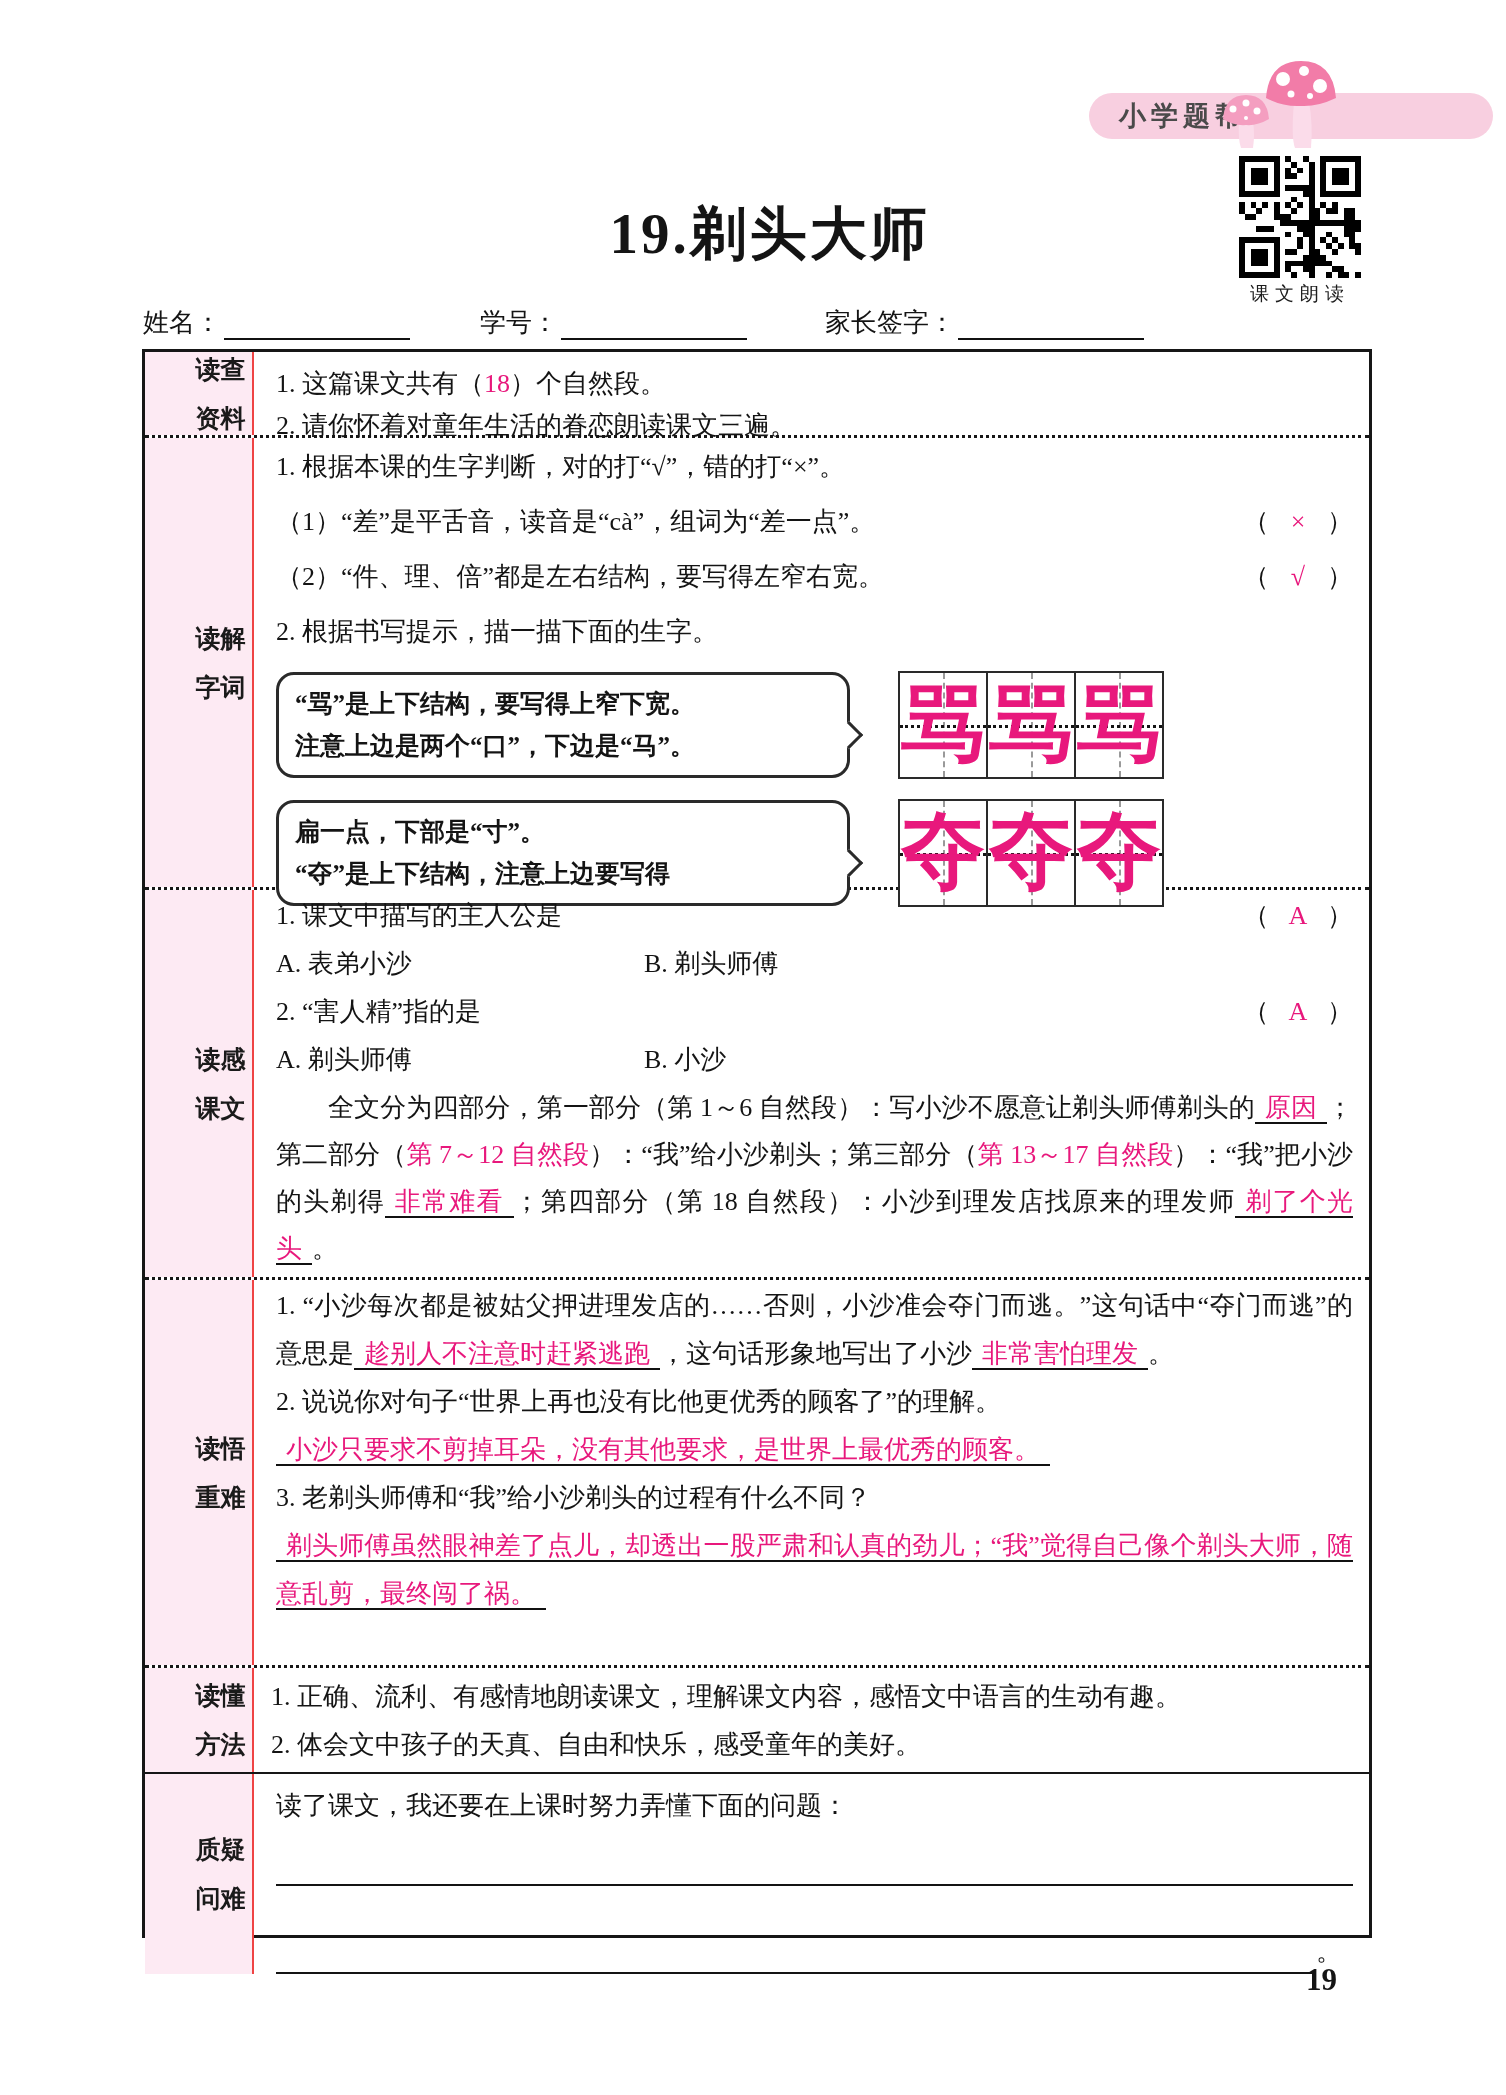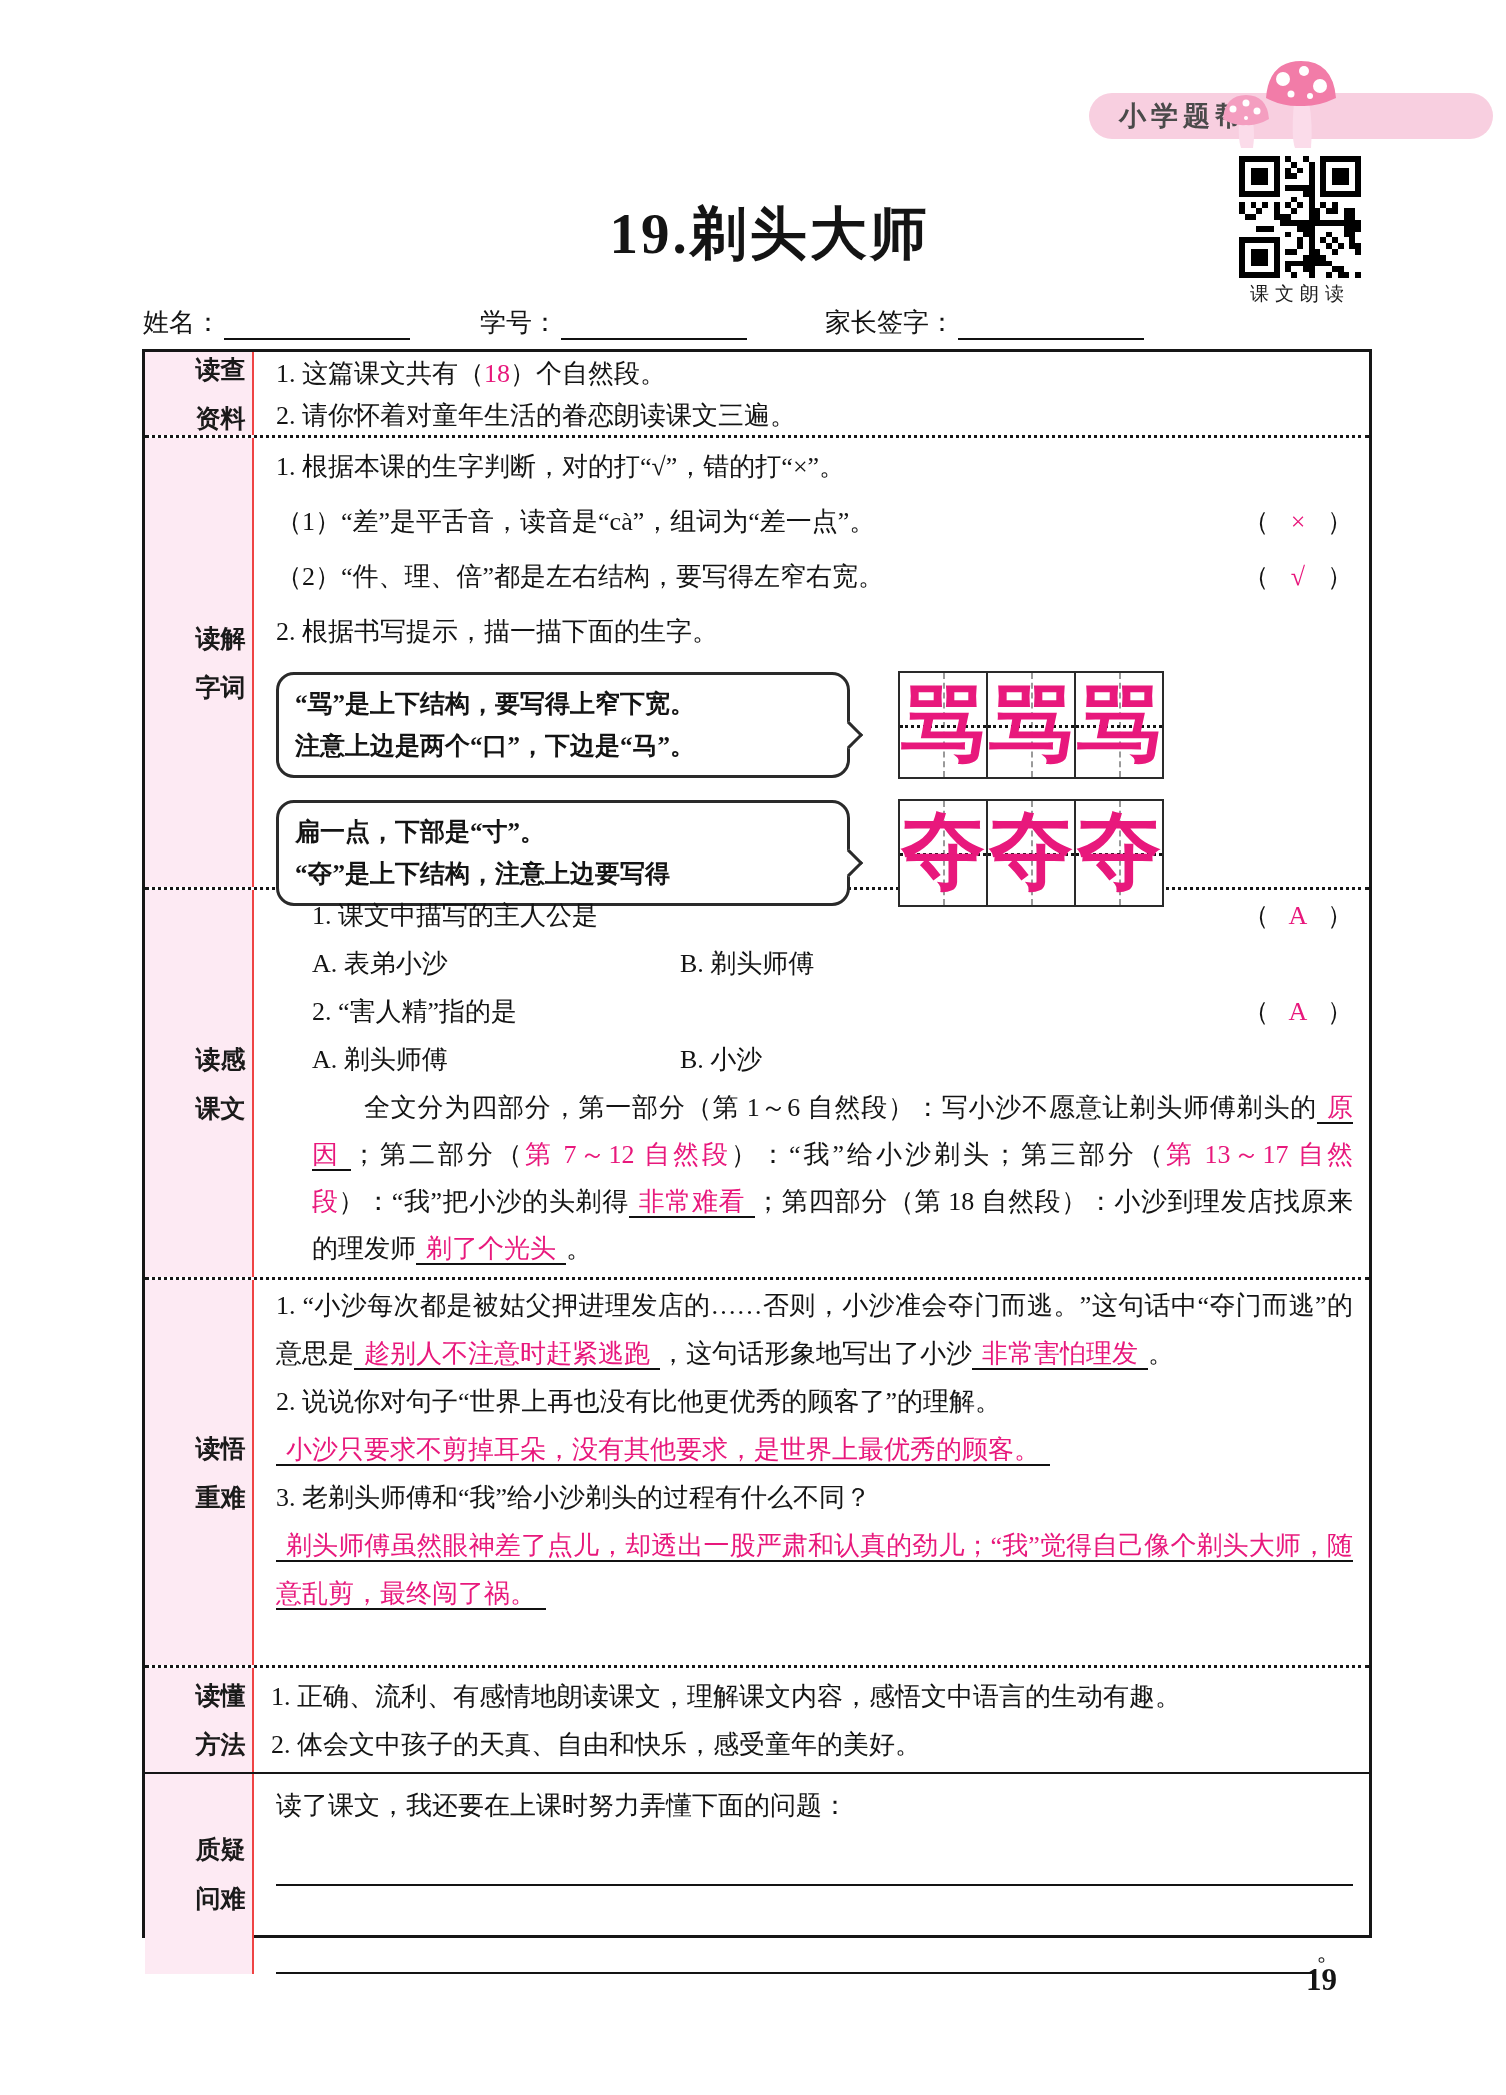--- a/index.html
+++ b/index.html
@@ -36,25 +36,25 @@
        font-family:"Liberation Sans","DejaVu Sans",sans-serif;font-weight:bold;font-size:25px;color:#1a1a1a;padding-left:44px;}
   .cnt{flex:1;min-width:0;padding:4px 16px 0 22px;box-sizing:border-box;font-size:26px;position:relative;}
 
   .ans{color:#e8187c;}
   .blank{color:#e8187c;border-bottom:2px solid #111;padding:0 10px;}
   .brk{white-space:nowrap;flex:none;}
   .brk .ans{display:inline-block;min-width:58px;text-align:center;}
   .qflex{display:flex;justify-content:space-between;align-items:baseline;}
 
   
-  .r1 .cnt{line-height:42px;padding-top:1px;}
+  .r1 .cnt{line-height:42px;padding-top:11px;}
   .r2 .cnt{line-height:46px;}
   .r2 .ql{margin-top:9px;}
   .r2 .q0{margin-top:2px;}
-  .r3 .cnt{line-height:48px;padding-top:2px;margin-left:36px;}
+  .r3 .cnt{line-height:48px;padding-top:2px;}
   .r4 .cnt{line-height:48px;padding-top:2px;}
   .r5 .cnt{line-height:48px;padding-top:5px;padding-left:17px;}
   .r6 .cnt{line-height:44px;padding-top:10px;}
 
   .opts{display:flex;}
   .opt-a{width:368px;flex:none;}
 
   .sum{margin:0;text-align:justify;text-indent:2em;line-height:47px;}
   .para{margin:0;text-align:justify;line-height:48px;}
   .answer-line{margin:0;line-height:48px;text-align:justify;}

